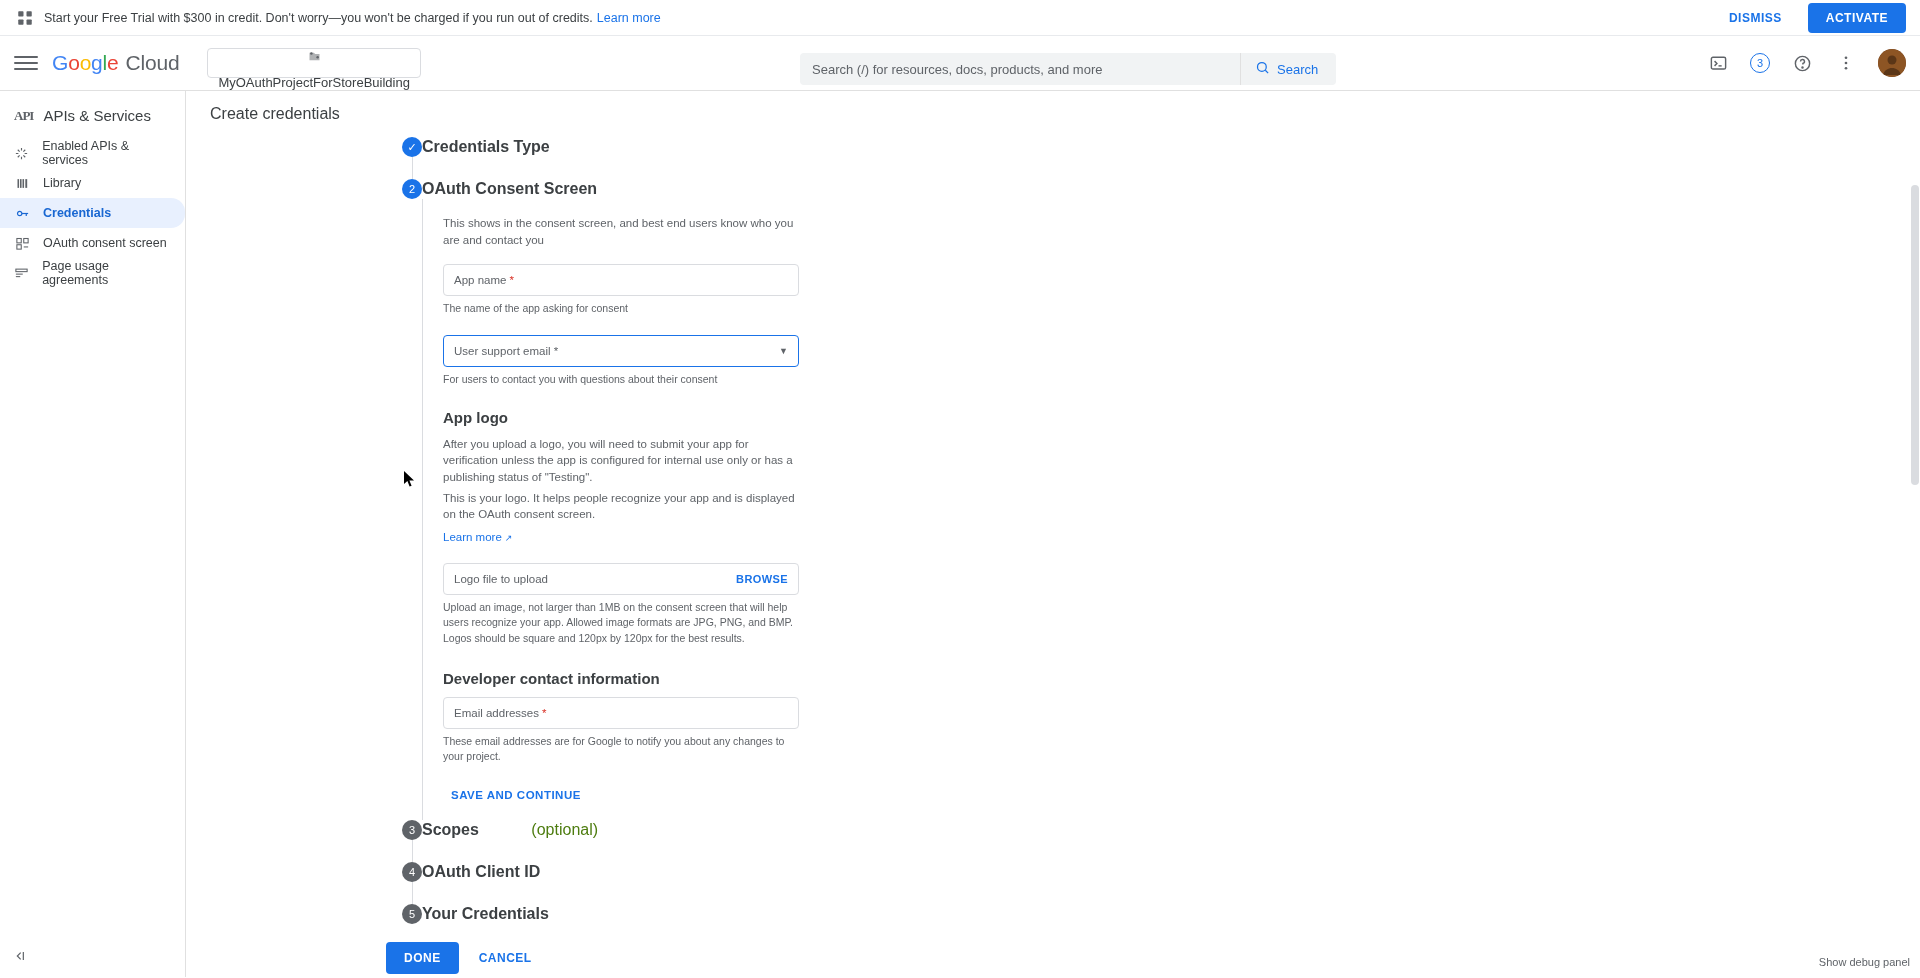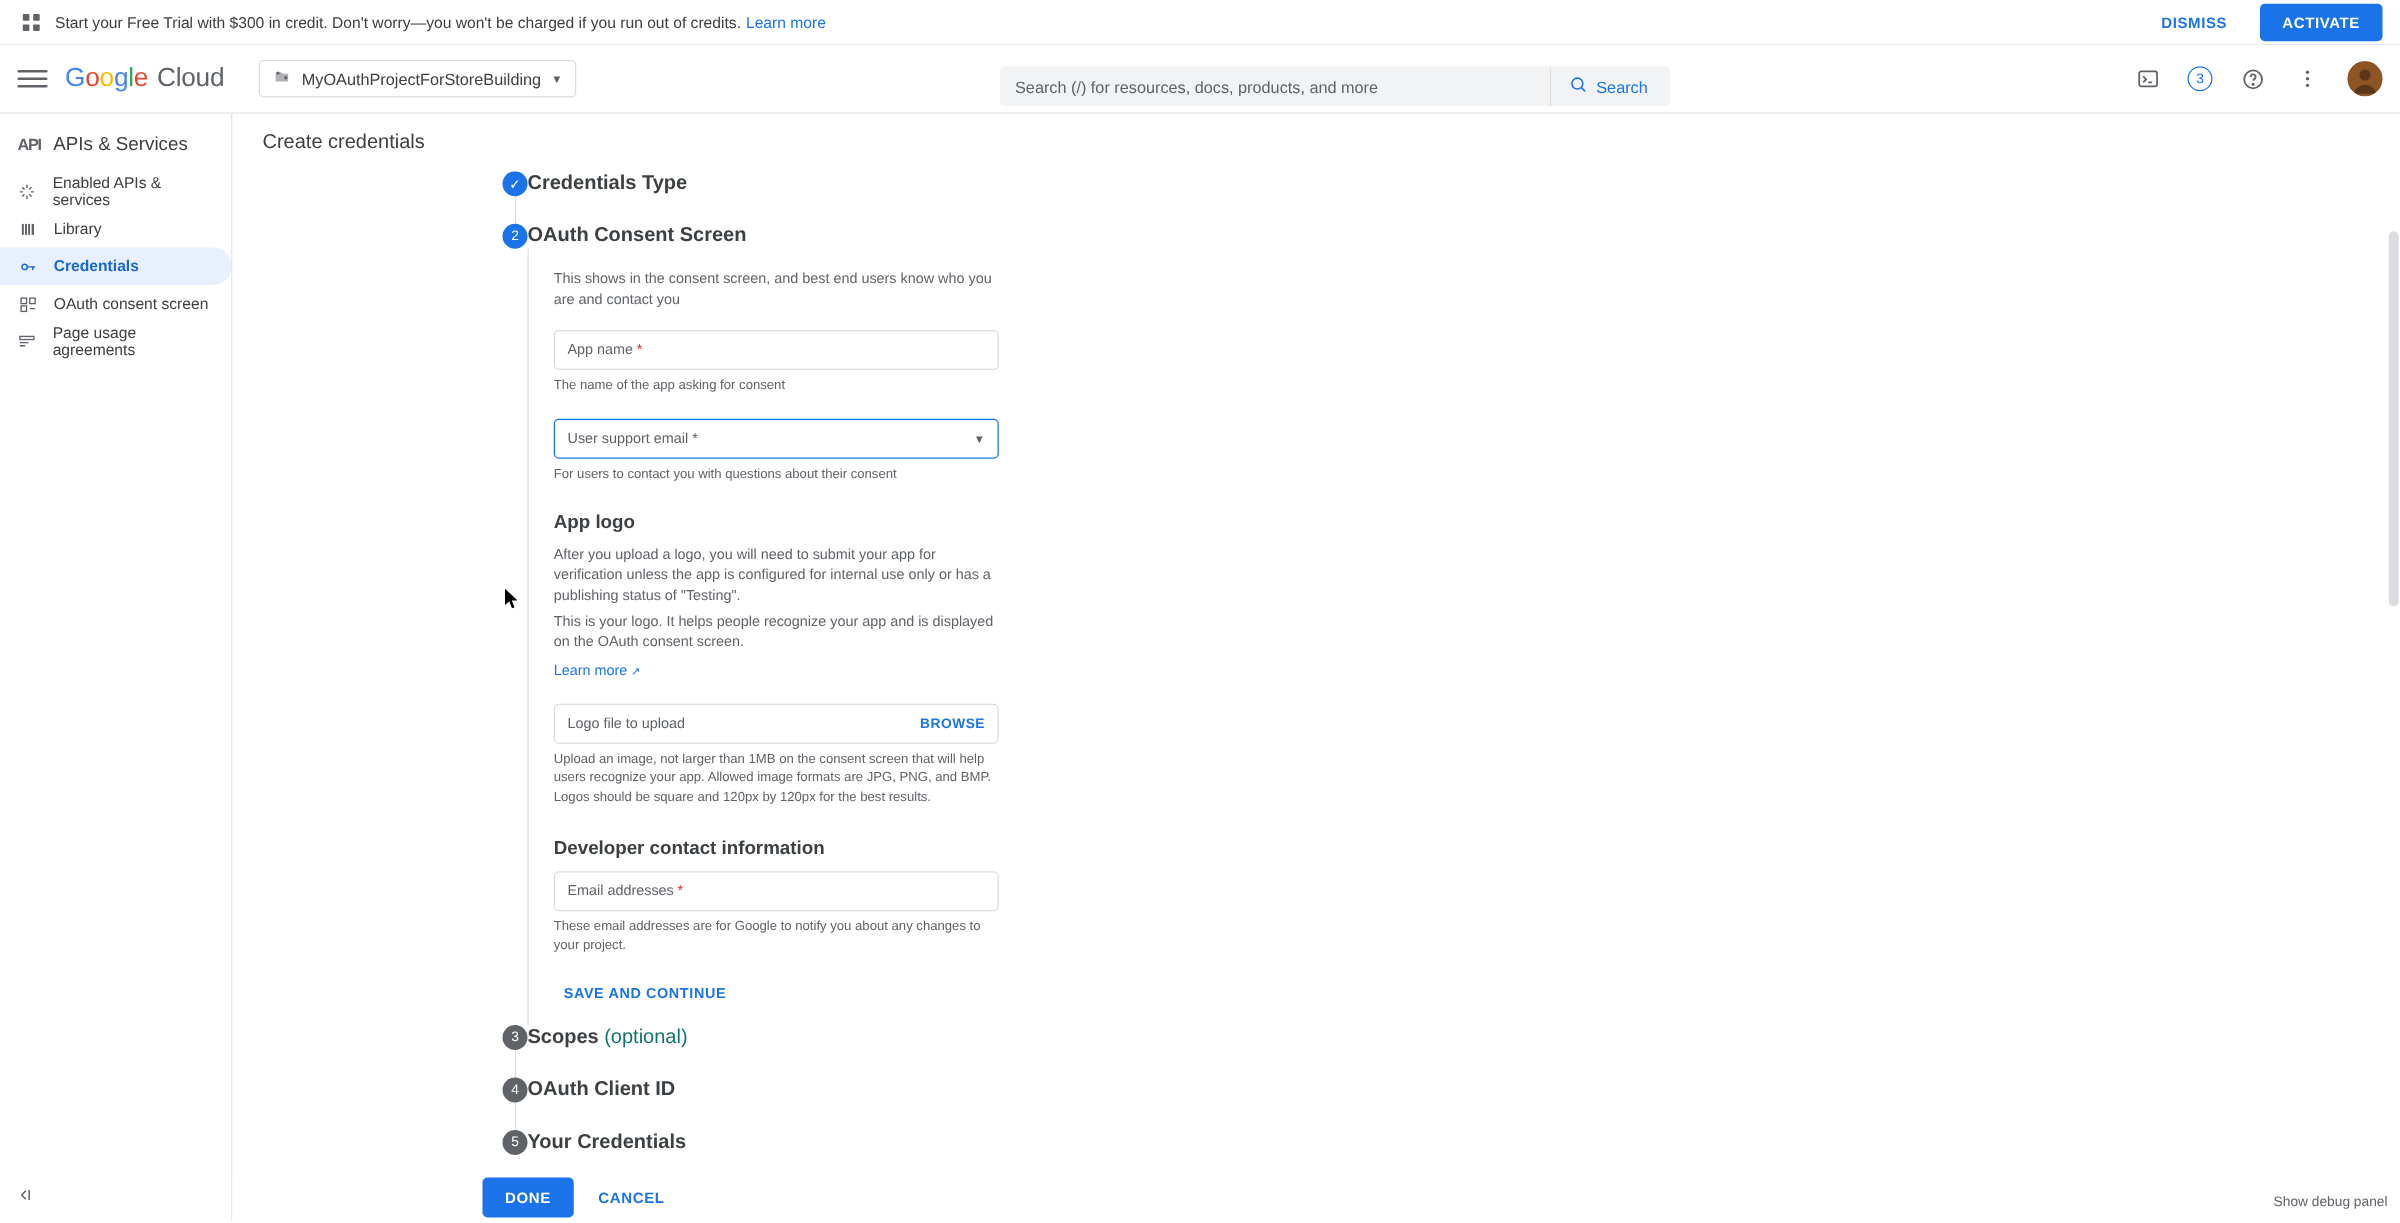--- a/index.html
+++ b/index.html
@@ -70,20 +70,21 @@
   .gcloud-logo .g3 { color:#fbbc04; } .gcloud-logo .g4 { color:#4285f4; }
   .gcloud-logo .g5 { color:#34a853; } .gcloud-logo .g6 { color:#ea4335; }
   .gcloud-logo .cloud { color:#5f6368; margin-left: 7px; font-size: 21px; }
 
   .project-chip {
     display: flex; align-items: center; gap: 8px;
     height: 30px; padding: 0 10px;
     border: 1px solid #dadce0; border-radius: 4px;
     font-size: 13px; color: #3c4043; cursor: pointer;
     background: #fff;
+    flex-direction: column;
   }
   .project-chip .caret { font-size: 9px; color:#5f6368; }
 
   .search-wrap {
     position: absolute; left: 800px; top: 11px;
     display: flex; align-items: center;
     height: 44px;
   }
   .search-field {
     width: 440px; height: 32px;
@@ -129,21 +130,21 @@
     border-right: 1px solid #e0e0e0;
     position: relative;
     padding-top: 10px;
   }
   .sidebar-header {
     display: flex; align-items: center; gap: 10px;
     padding: 6px 14px 14px 14px;
     font-size: 15px; color: #3c4043;
   }
   .api-logo {
-    font-family: Liberation Sans, sans-serif; color: #5f6368;
+    font-family: Liberation Serif, serif; color: #5f6368;
     font-size: 13px; letter-spacing: -1px; font-weight: bold;
   }
   .nav-item {
     display: flex; align-items: center; gap: 13px;
     height: 30px; padding: 0 14px; margin-right: 0;
     font-size: 12.5px; color: #3c4043; cursor: pointer;
     border-radius: 0 14px 14px 0;
   }
   .nav-item .nav-ico { width: 16px; height: 16px; display:flex; align-items:center; justify-content:center; color:#5f6368; }
   .nav-item.active { background: #e8f0fe; color: #1967d2; font-weight: bold; }
@@ -170,21 +171,21 @@
     position: absolute; left: 216px; top: 0;
     width: 20px; height: 20px; border-radius: 50%;
     background: #5f6368; color: #fff;
     font-size: 11px; display:flex; align-items:center; justify-content:center;
   }
   .step-marker.done { background: #1a73e8; }
   .step-marker.active { background: #1a73e8; }
   .step-title {
     margin-left: 20px; font-size: 16px; color: #3c4043; line-height: 20px;
   }
-  .step-title .light { color: #0f766e; font-weight: normal; }
+  .step-title .light { color: #4d7c0f; font-weight: normal; margin-left: 48px; }
   .step-head { display: flex; align-items: center; height: 20px; }
 
   .step-body {
     margin-left: 20px; padding-left: 20px;
     border-left: 1px solid #dadce0;
     padding-top: 16px; padding-bottom: 10px;
   }
 
   h3.section-title {
     font-size: 15px; color: #3c4043; margin: 0 0 10px 0; font-weight: bold;

